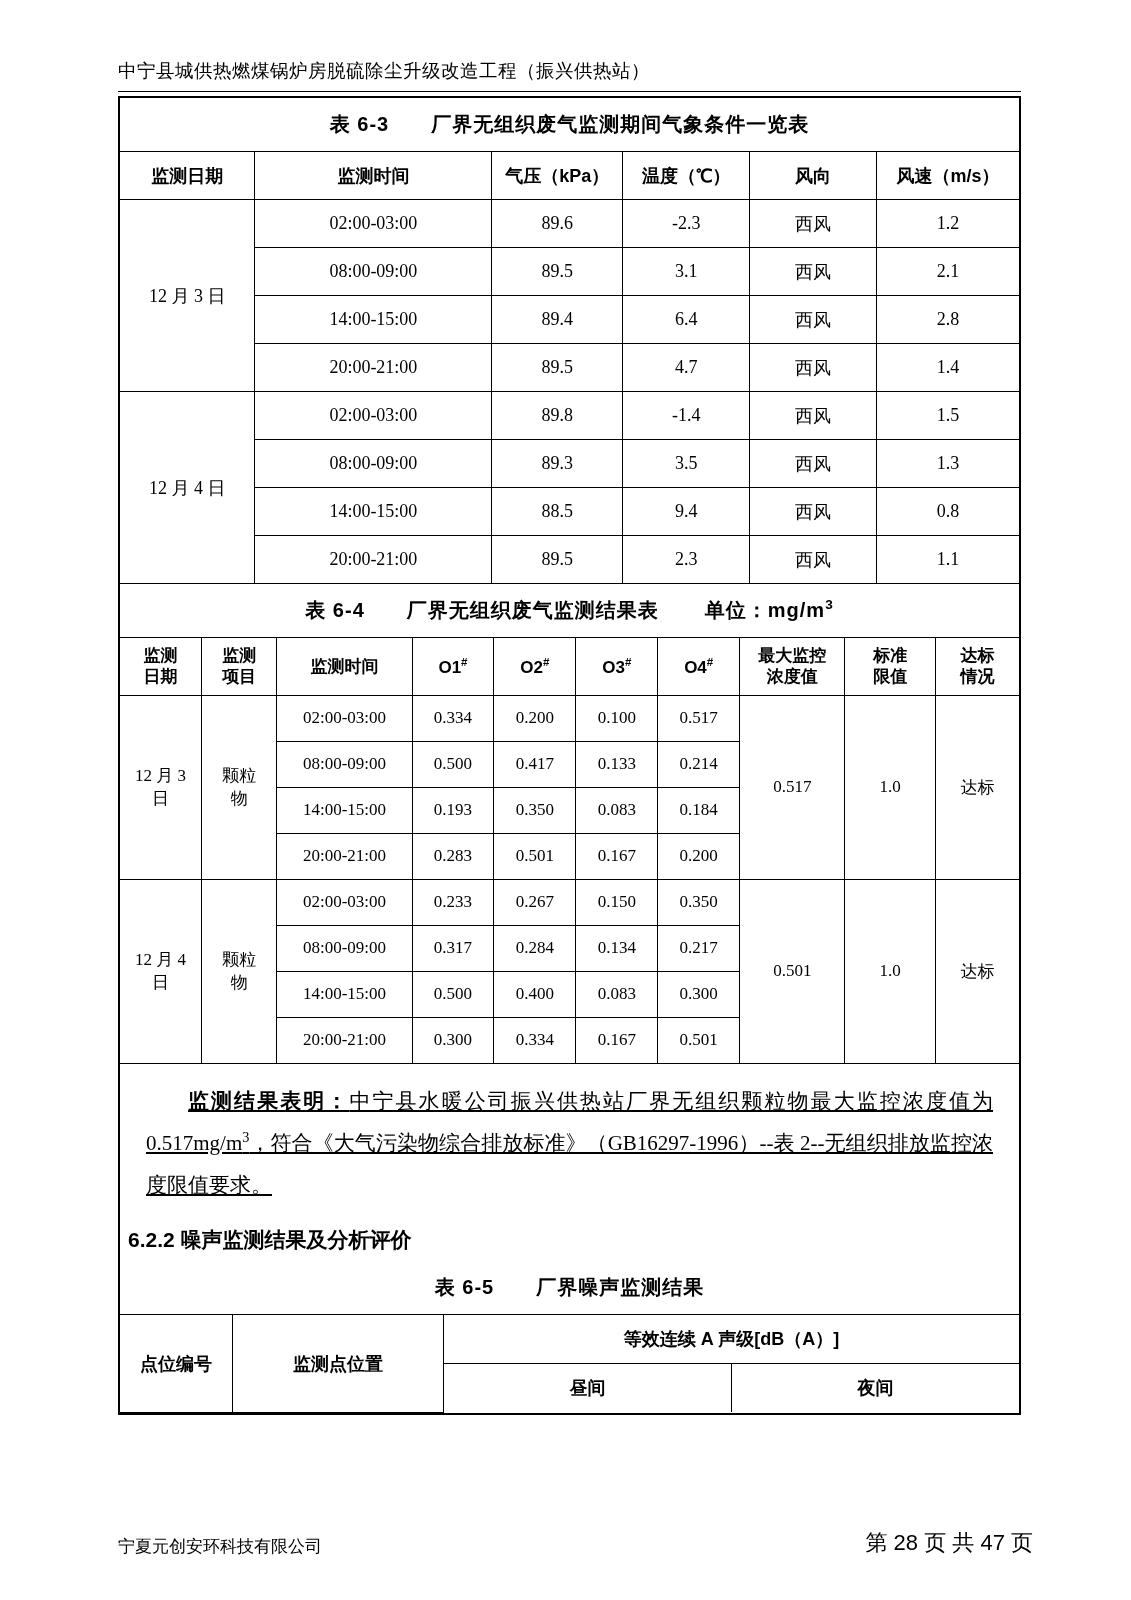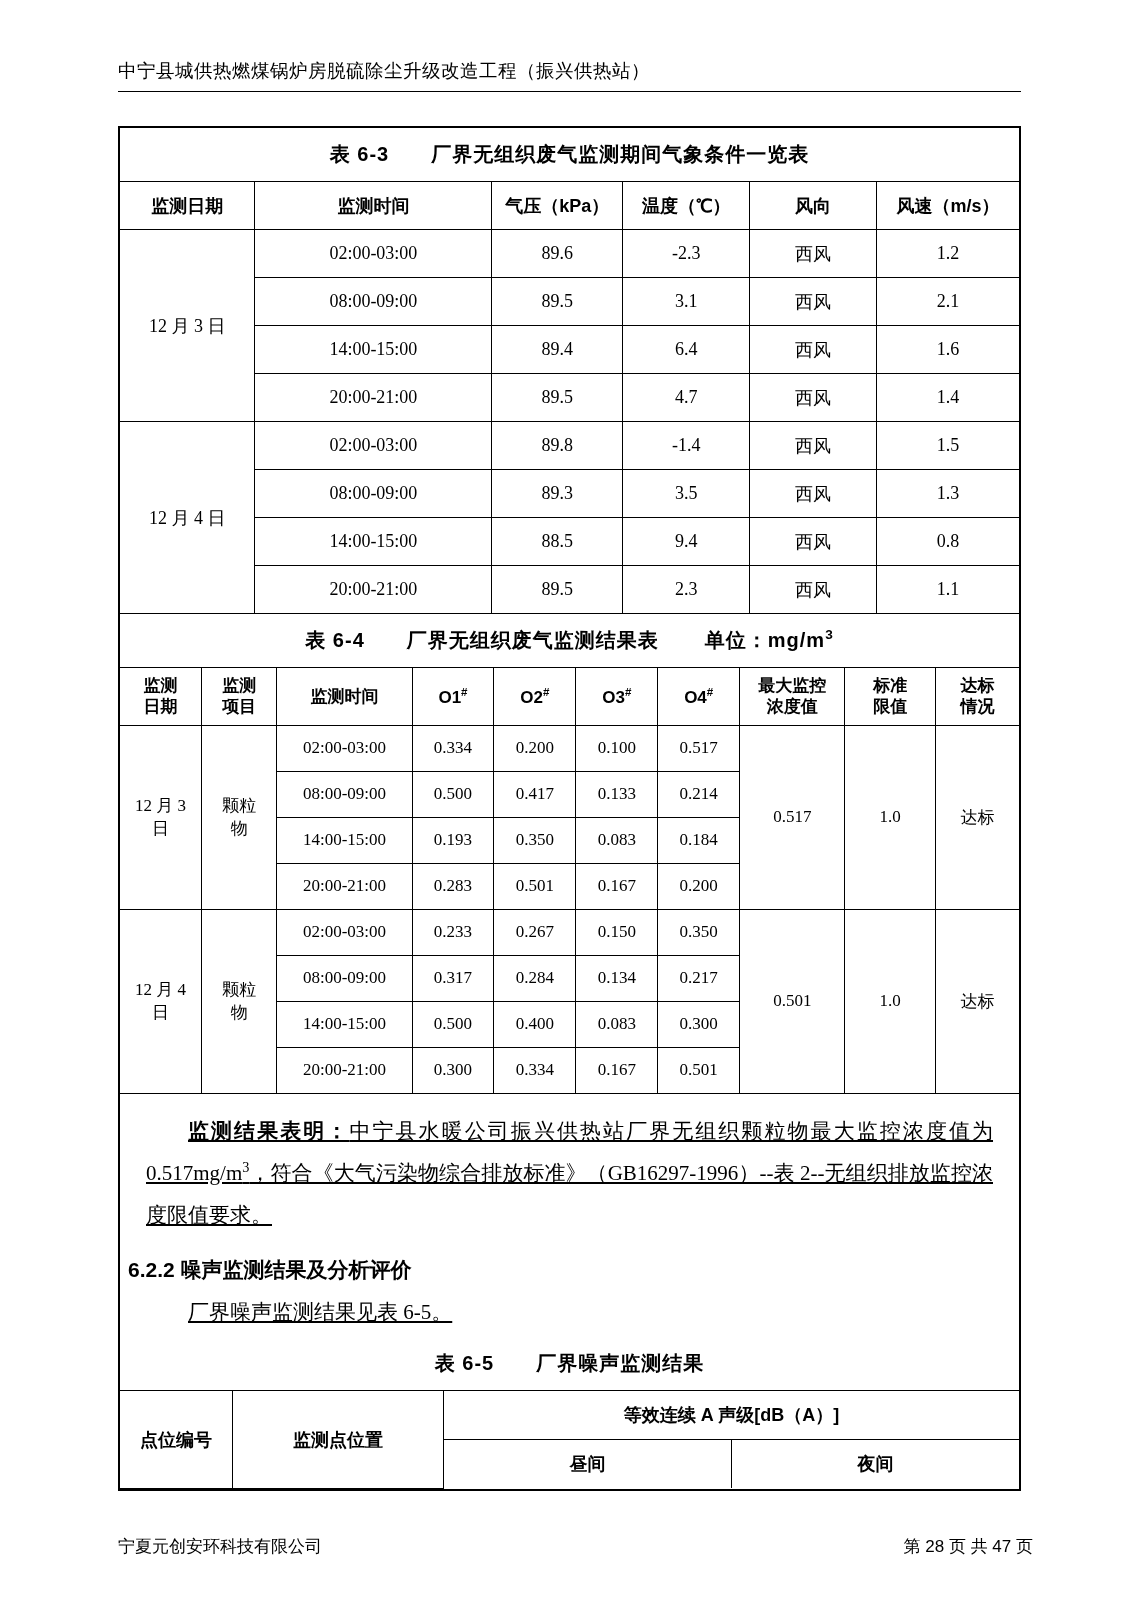--- a/index.html
+++ b/index.html
@@ -20,21 +20,21 @@
     box-sizing: border-box;
     padding: 58px 110px 40px 118px;
     position: relative;
   }
   .header {
     font-family: "Liberation Sans", sans-serif;
     font-size: 18.5px;
     letter-spacing: 0.5px;
     padding-bottom: 8px;
     border-bottom: 1.6px solid #000;
-    margin-bottom: 34px;
+    margin-bottom: 4px;
     white-space: nowrap;
   }
   .outer-box {
     border: 2.4px solid #000;
     box-sizing: border-box;
   }
   table {
     border-collapse: collapse;
     width: 100%;
     table-layout: fixed;
@@ -127,21 +127,21 @@
     position: absolute;
     left: 118px;
     right: 98px;
     bottom: 42px;
     font-family: "Liberation Sans", sans-serif;
     font-size: 17px;
     display: flex;
     justify-content: space-between;
     align-items: flex-end;
   }
-  .footer .pg { font-size: 17px; }
+  .footer .pg { font-size: 22px; }
 </style>
 </head>
 <body>
 
 <div class="page">
 
   <div class="header">中宁县城供热燃煤锅炉房脱硫除尘升级改造工程（振兴供热站）</div>
 
   <div class="outer-box">
 
@@ -179,21 +179,21 @@
         <td>89.5</td>
         <td>3.1</td>
         <td>西风</td>
         <td class="no-right">2.1</td>
       </tr>
       <tr>
         <td>14:00-15:00</td>
         <td>89.4</td>
         <td>6.4</td>
         <td>西风</td>
-        <td class="no-right">1.6</td>
+        <td class="no-right">2.8</td>
       </tr>
       <tr>
         <td>20:00-21:00</td>
         <td>89.5</td>
         <td>4.7</td>
         <td>西风</td>
         <td class="no-right">1.4</td>
       </tr>
 
       <tr>
@@ -350,23 +350,20 @@
     </tbody>
       </table>
 
     <div class="para-block">
       <span class="indent">
         <b>监测结果表明：</b><span>中宁县水暖公司振兴供热站厂界无组织颗粒物最大监控浓度值为 0.517mg/m</span><sup>3</sup><span>，符合《大气污染物综合排放标准》（GB16297-1996）--表 2--无组织排放监控浓度限值要求。</span>
       </span>
     </div>
 
     <div class="sec-head">6.2.2 噪声监测结果及分析评价</div>
-    <div class="sec-body">
-      <span class="indent">厂界噪声监测结果见表 6-5。</span>
-    </div>
 
     <table>
       <tbody>
           <tr>
         <td class="tbl-title no-left no-right no-top">
           <span>表 6-5</span><span class="gap"></span><span>厂界噪声监测结果</span>
         </td>
       </tr>
     </tbody>
       </table>

